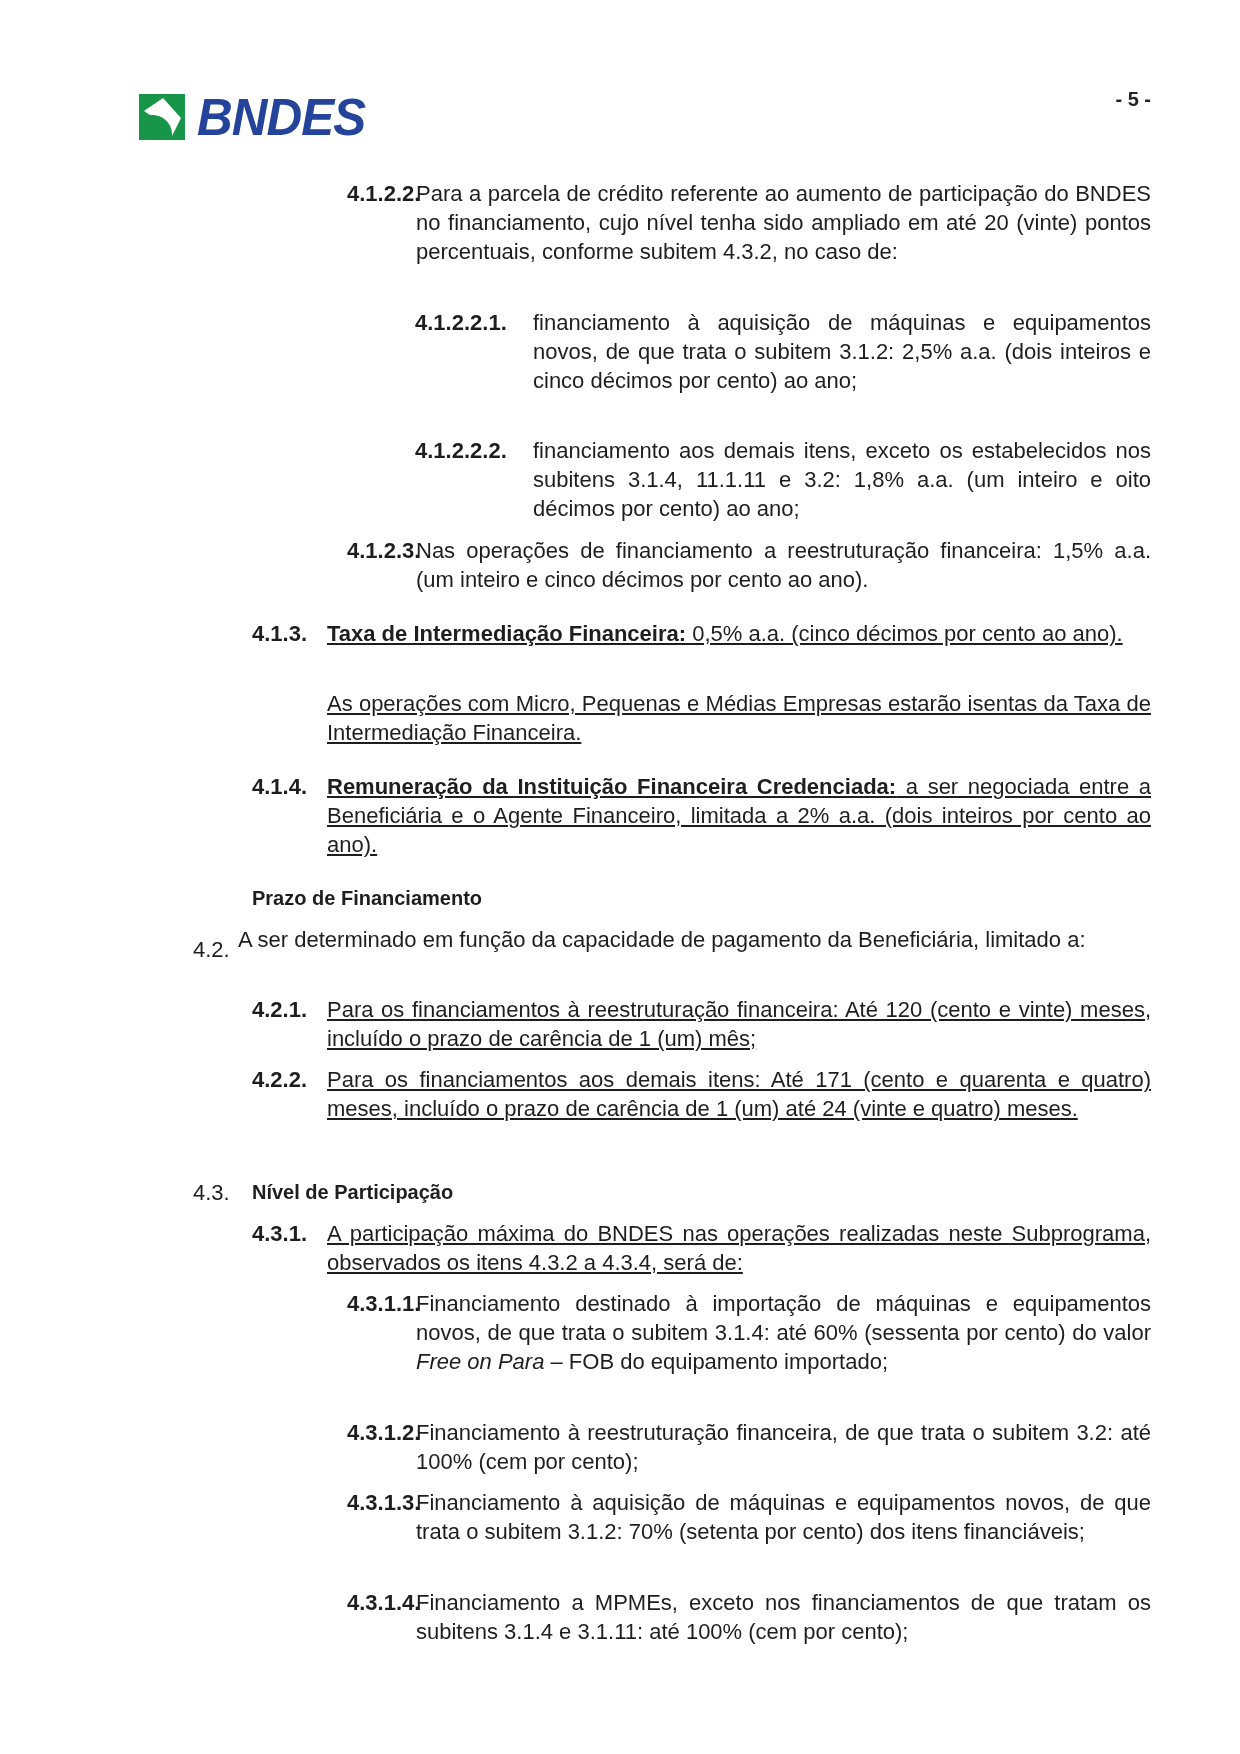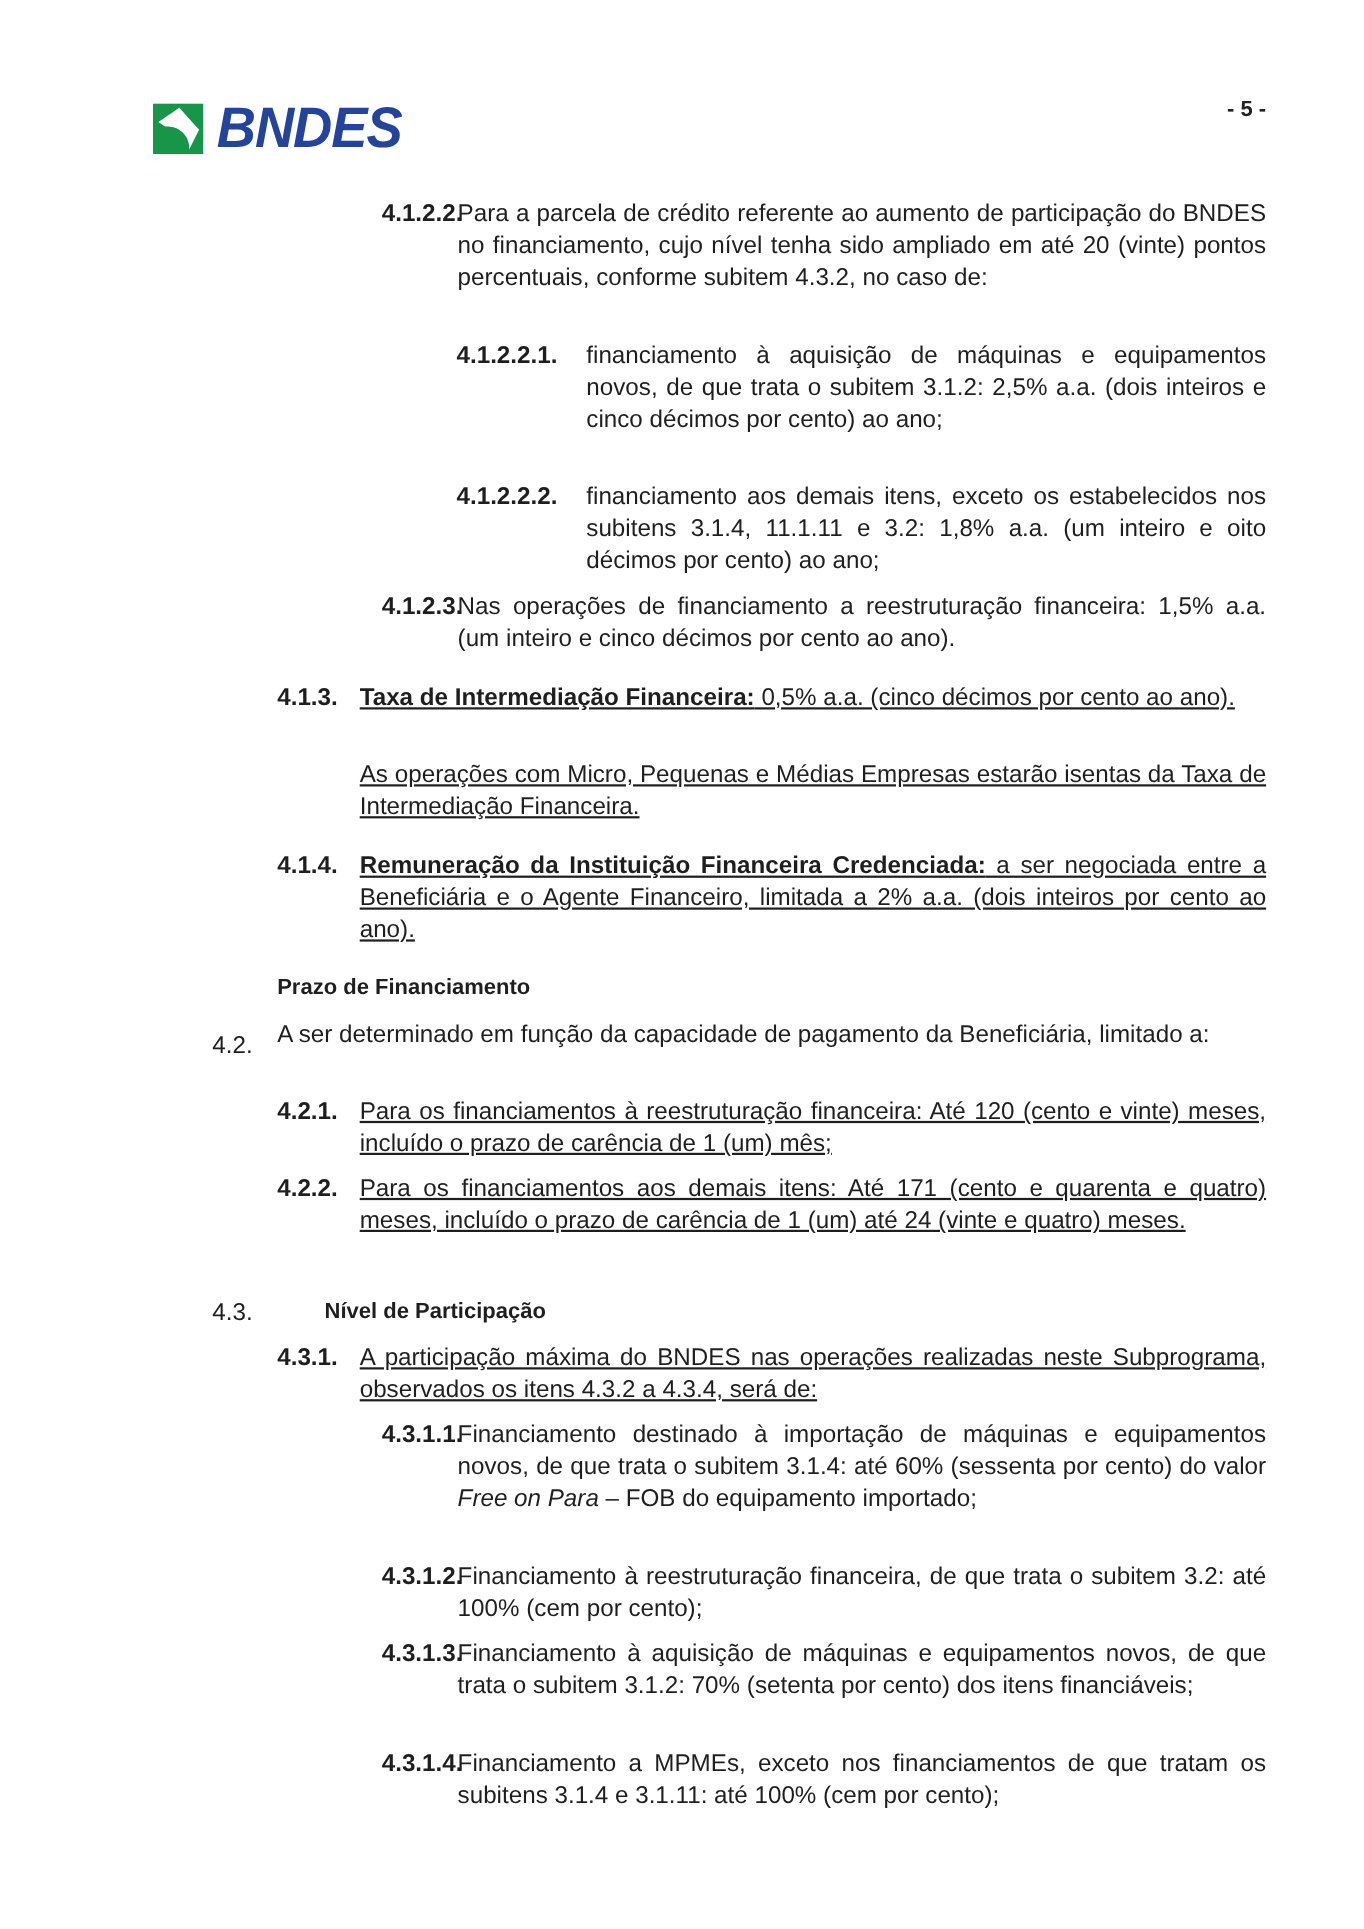--- a/index.html
+++ b/index.html
@@ -17,21 +17,21 @@
   .txt { position: absolute; right: 89px; }
   .txt b { font-weight: bold; }
   .heading { position: absolute; font-size: 20px; line-height: 29px; font-weight: bold; }
   .hnum { position: absolute; font-size: 22px; line-height: 29px; }
 
   
   .l1 { left: 193px; }
   .l2 { left: 252px; }
   .l3 { left: 327px; margin-left: 20px; }
   .l4 { left: 415px; }
-  .t2 { left: 252px; }
+  .t2 { left: 238px; }
   .t3 { left: 327px; text-decoration: underline; }
   .t4 { left: 416px; }
   .t5 { left: 533px; }
 </style>
 </head>
 <body>
 
 <div class="logo">
   <svg class="logo-mark" viewBox="0 0 46 46">
     <rect x="0" y="0" width="46" height="46" fill="#179548"></rect>
@@ -85,21 +85,21 @@
   <span class="lbl l2">4.2.1.</span>
   <span class="txt t3">Para os financiamentos à reestruturação financeira: Até 120 (cento e vinte) meses, incluído o prazo de carência de 1 (um) mês;</span>
 </div>
 
 <div class="blk" style="top:1065px;left:0;right:0;">
   <span class="lbl l2">4.2.2.</span>
   <span class="txt t3">Para os financiamentos aos demais itens: Até 171 (cento e quarenta e quatro) meses, incluído o prazo de carência de 1 (um) até 24 (vinte e quatro) meses.</span>
 </div>
 
 <div class="hnum l1" style="top:1178px;">4.3.</div>
-<div class="heading" style="top:1178px;left:252px;margin-left:43px;">Nível de Participação</div>
+<div class="heading" style="top:1178px;left:252px;">Nível de Participação</div>
 
 <div class="blk" style="top:1219px;left:0;right:0;">
   <span class="lbl l2">4.3.1.</span>
   <span class="txt t3">A participação máxima do BNDES nas operações realizadas neste Subprograma, observados os itens 4.3.2 a 4.3.4, será de:</span>
 </div>
 
 <div class="blk" style="top:1289px;left:0;right:0;">
   <span class="lbl l3">4.3.1.1.</span>
   <span class="txt t4"><span>Financiamento destinado à importação de máquinas e equipamentos novos, de que trata o subitem 3.1.4: até 60% (sessenta por cento) do valor </span><i>Free on Para</i><span> – FOB do equipamento importado;</span></span>
 </div>

